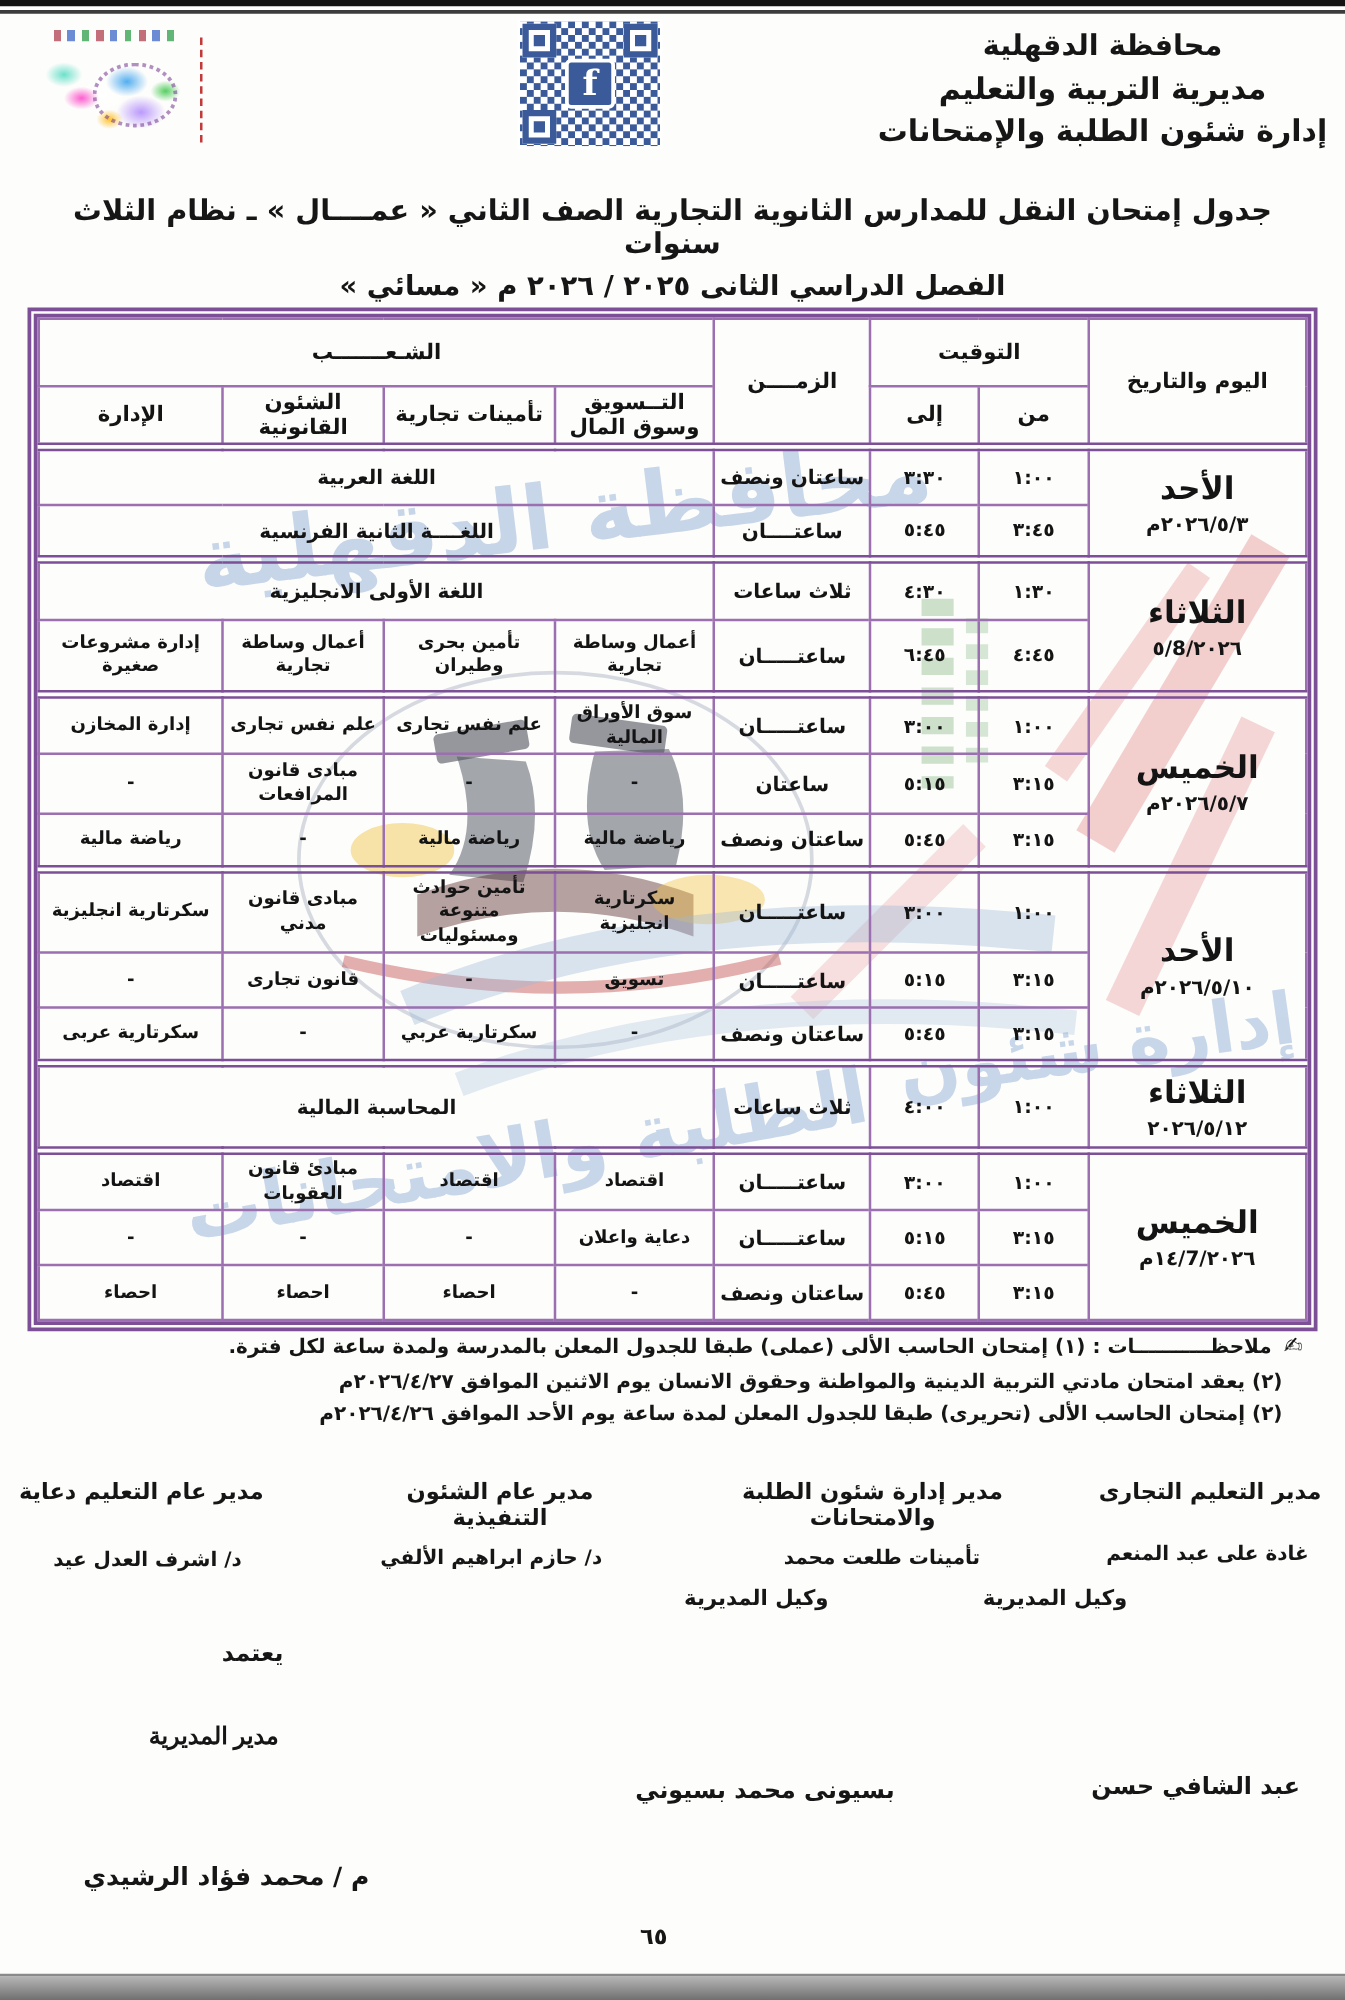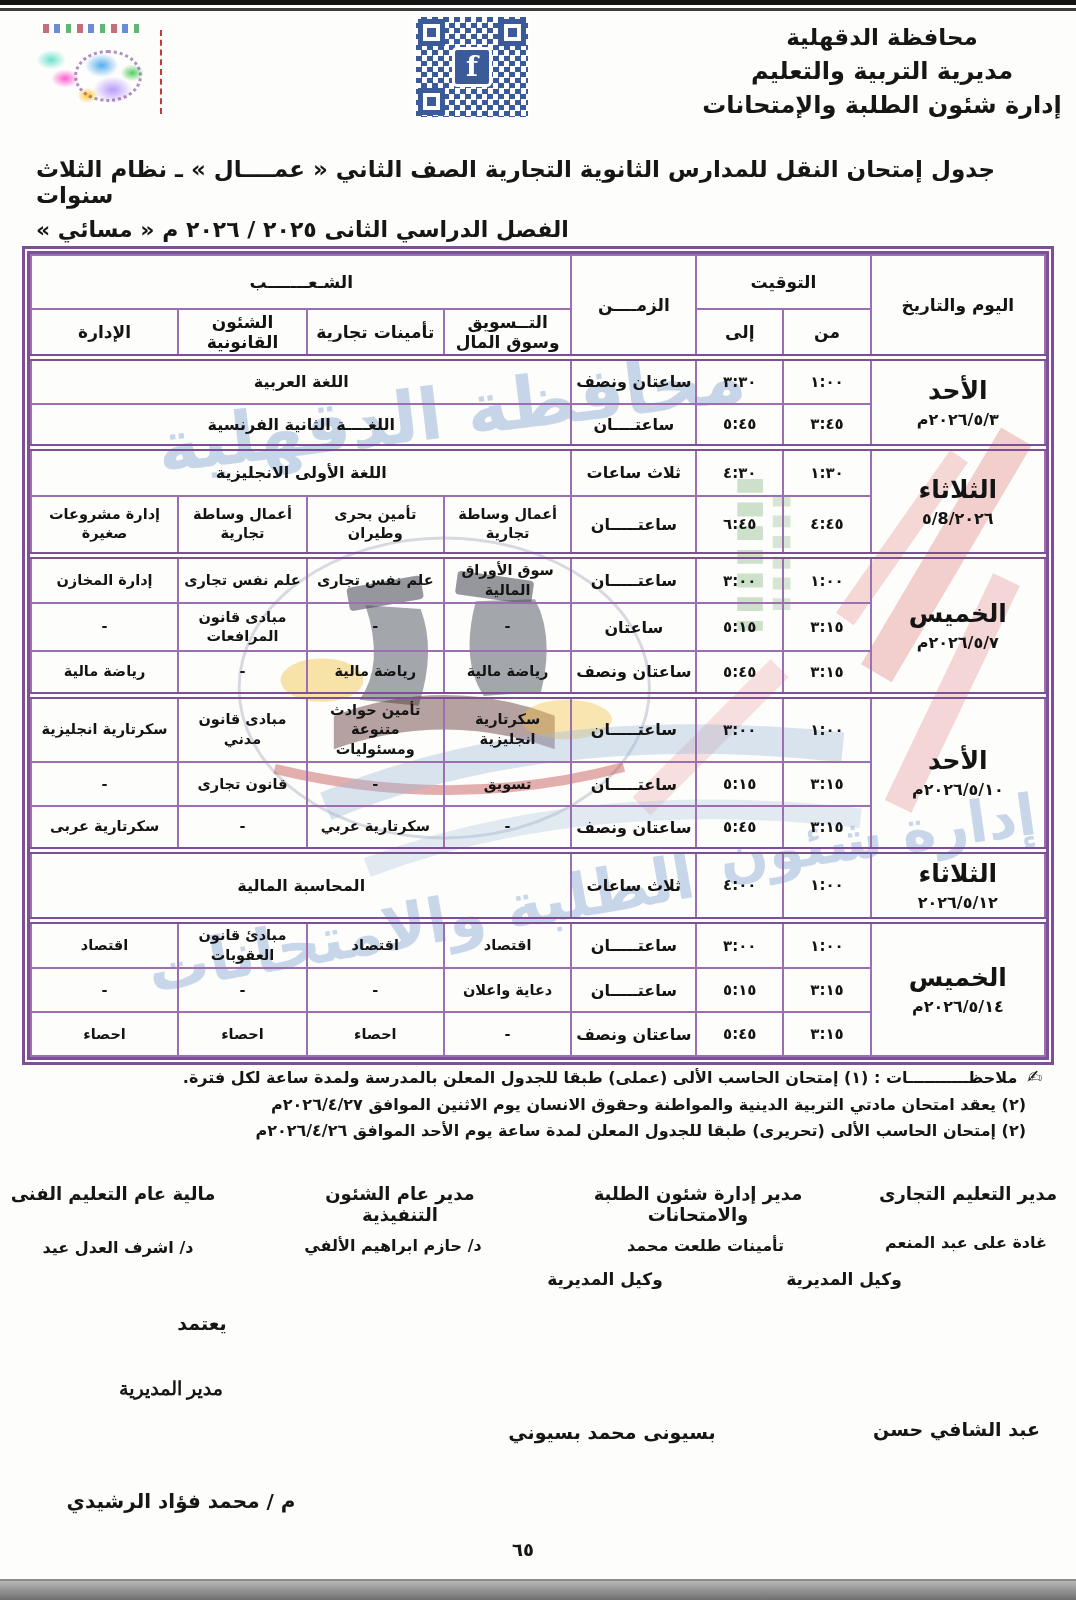--- a/index.html
+++ b/index.html
@@ -44,21 +44,21 @@
     width:40px; height:40px; background:#3b5a9a; border:3px solid #fff; border-radius:5px;
     color:#fff; font-weight:bold; font-size:28px; text-align:center; line-height:34px;
     font-family:"DejaVu Serif","Liberation Serif",serif; }
 
   
   .org { position:absolute; top:20px; right:8px; width:372px; text-align:center; font-weight:bold; }
   .org div { line-height:34px; }
   .org .l1 { font-size:23px; } .org .l2 { font-size:24px; } .org .l3 { font-size:24px; }
 
   
-  .title { position:absolute; top:156px; left:36px; right:36px; text-align:left; font-weight:bold; }
+  .title { position:absolute; top:156px; left:36px; right:36px; text-align:center; font-weight:bold; }
   .title .t1 { font-size:23px; }
   .title .t2 { font-size:22px; margin-top:9px; }
 
   
   .table-wrap { position:absolute; top:246px; left:22px; right:22px;
     border:8px double #7d4f96; background:transparent; }
   .wm { position:absolute; inset:0; z-index:0; pointer-events:none; }
   table.exam { position:relative; z-index:1; width:100%; border-collapse:collapse;
     table-layout:fixed; direction:rtl; background:transparent; }
   table.exam th, table.exam td { border:2px solid #9b6fb0; font-weight:bold;
@@ -290,21 +290,21 @@
           <td class="tm">٤:٠٠</td>
           <td class="dur">ثلاث ساعات</td>
           <td class="span-subj" colspan="4">المحاسبة المالية</td>
         </tr>
       </tbody>
 
       <tbody class="day-group">
         <tr style="height:48px">
           <td class="day-cell" rowspan="3">
             <div class="dname">الخميس</div>
-            <div class="ddate">٢٠٢٦/٥/١٤م</div>
+            <div class="ddate">٢٠٢٦/7/١٤م</div>
           </td>
           <td class="tm">١:٠٠</td>
           <td class="tm">٣:٠٠</td>
           <td class="dur">ساعتـــــان</td>
           <td class="subj">اقتصاد</td>
           <td class="subj">اقتصاد</td>
           <td class="subj">مبادئ قانون العقوبات</td>
           <td class="subj">اقتصاد</td>
         </tr>
         <tr style="height:44px">
@@ -336,21 +336,21 @@
       <span>(١) إمتحان الحاسب الألى (عملى) طبقا للجدول المعلن بالمدرسة ولمدة ساعة لكل فترة.</span>
     </div>
     <div class="ind">(٢) يعقد امتحان مادتي التربية الدينية والمواطنة وحقوق الانسان يوم الاثنين الموافق ٢٠٢٦/٤/٢٧م</div>
     <div class="ind">(٢) إمتحان الحاسب الألى (تحريرى) طبقا للجدول المعلن لمدة ساعة يوم الأحد الموافق ٢٠٢٦/٤/٢٦م</div>
   </div>
 
   <div class="footer">
     <div class="ab sig-t" style="left:872px; top:8px;  width:192px;">مدير التعليم التجارى</div>
     <div class="ab sig-t" style="left:548px; top:8px;  width:300px;">مدير إدارة شئون الطلبة والامتحانات</div>
     <div class="ab sig-t" style="left:286px; top:8px;  width:228px;">مدير عام الشئون التنفيذية</div>
-    <div class="ab sig-t" style="left:10px;  top:8px;  width:206px;">مالية عام التعليم الفنى</div>
+    <div class="ab sig-t" style="left:10px;  top:8px;  width:206px;">مدير عام التعليم دعاية</div>
 
     <div class="ab sig-n" style="left:866px; top:58px; width:200px;">غادة على عبد المنعم</div>
     <div class="ab sig-n" style="left:608px; top:61px; width:195px;">تأمينات طلعت محمد</div>
     <div class="ab sig-n" style="left:288px; top:61px; width:210px;">د/ حازم ابراهيم الألفي</div>
     <div class="ab sig-n" style="left:22px;  top:63px; width:192px;">د/ اشرف العدل عيد</div>
 
     <div class="ab dep" style="left:778px; top:94px; width:132px;">وكيل المديرية</div>
     <div class="ab dep" style="left:534px; top:94px; width:142px;">وكيل المديرية</div>
 
     <div class="ab appr" style="left:146px; top:137px; width:112px;">يعتمد</div>

